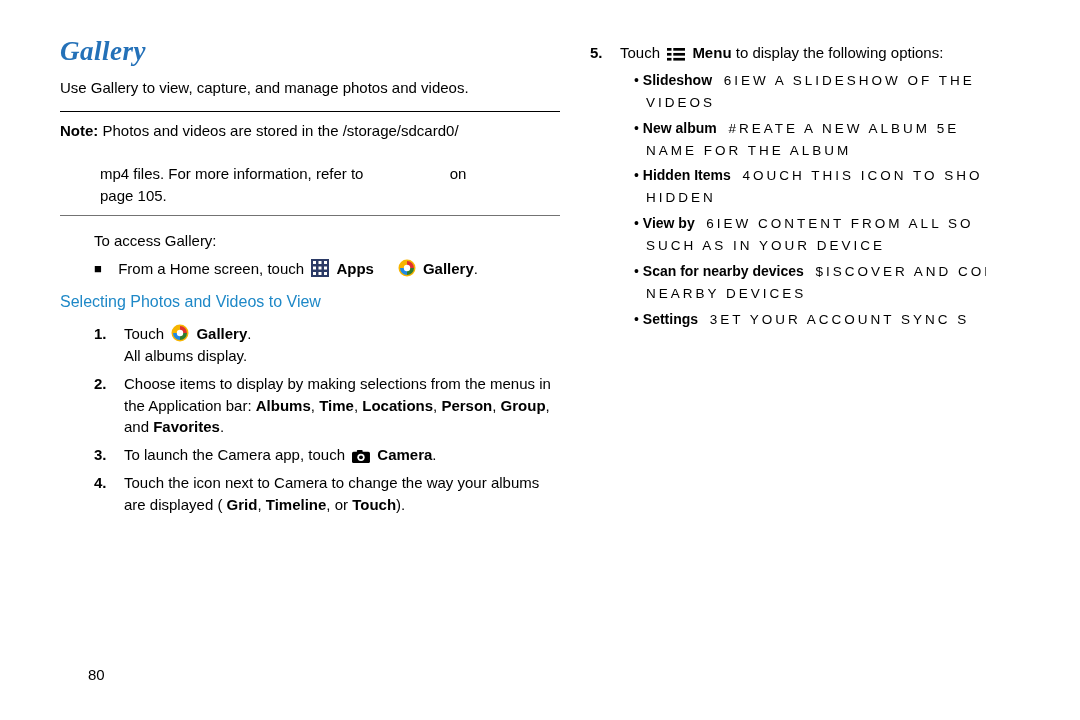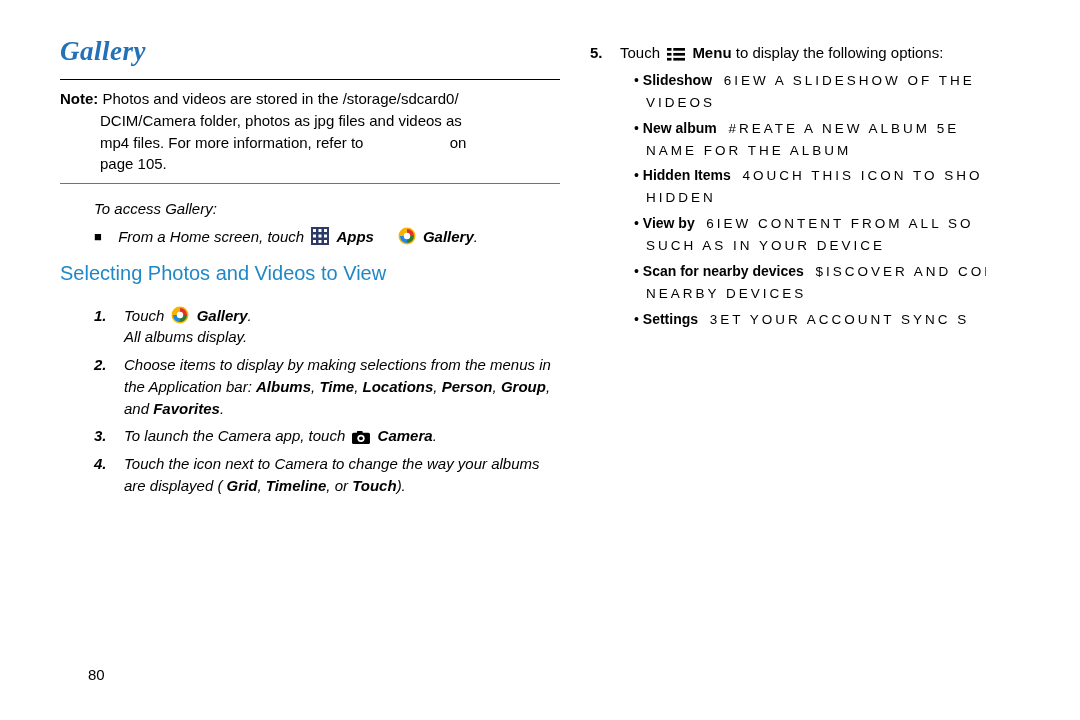--- a/index.html
+++ b/index.html
@@ -24,43 +24,43 @@
     font-family: Georgia, "Times New Roman", serif;
     font-style: italic;
     font-weight: bold;
     color:#2471b8;
     font-size:27px;
     margin:0 0 10px 0;
     letter-spacing:0.5px;
   }
   .h2 {
     color:#1e88c7;
-    font-size:20px;
-    margin:14px 0 20px 0;
+    font-size:16px;
+    margin:14px 0 12px 0;
     font-weight:normal;
   }
   .body { font-size:15px; line-height:1.45; }
   .note {
     border-top:1px solid #000;
     border-bottom:1px solid #737373;
     padding:8px 0 8px 0;
     margin:12px 0 14px 0;
     font-size:15px;
     line-height:1.45;
   }
   .note .hang { padding-left:40px; text-indent:-40px; }
   .row { margin:6px 0; font-size:15px; line-height:1.45; }
   .bullet-square::before {
     content:"\25A0";
     font-size:13px;
     display:inline-block;
     width:20px;
     vertical-align:1px;
   }
-  .indent1 { padding-left:34px;font-style:italic; }
+  .indent1 { padding-left:34px; }
   .ol-num { display:flex; }
   .ol-num .num { width:30px; flex:0 0 30px; font-weight:bold; }
   .ol-num .txt { flex:1; }
   .icon {
     display:inline-block;
     width:18px; height:18px;
     vertical-align:-3px;
     margin:0 3px;
   }
   .bold { font-weight:bold;text-align:right; }
@@ -69,26 +69,27 @@
   .page-num { position:absolute; left:88px; top:666px; font-size:15px; }
   .gallery-icon svg { width:18px; height:18px; }
 </style>
 </head>
 <body>
 
 <div class="page">
 
   <div class="col col-left">
     <div class="h1">Gallery</div>
+    <div class="body">Use Gallery to view, capture, and manage photos and videos.</div>
 
     <div class="note">
       <div class="hang">
         <span class="bold">Note:</span>
         <span>Photos and videos are stored in the /storage/sdcard0/</span><br>
-        <span>DCIM/Camera folder, photos as jpg files and videos as</span><br>
+        <br>
         <span>mp4 files. For more information, refer to</span>
         <span style="display:inline-block;width:78px;"></span>
         <span>on</span><br>
         <span>page 105.</span>
       </div>
     </div>
 
     <div class="row indent1">To access Gallery:</div>
 
     <div class="row indent1 bullet-square">

